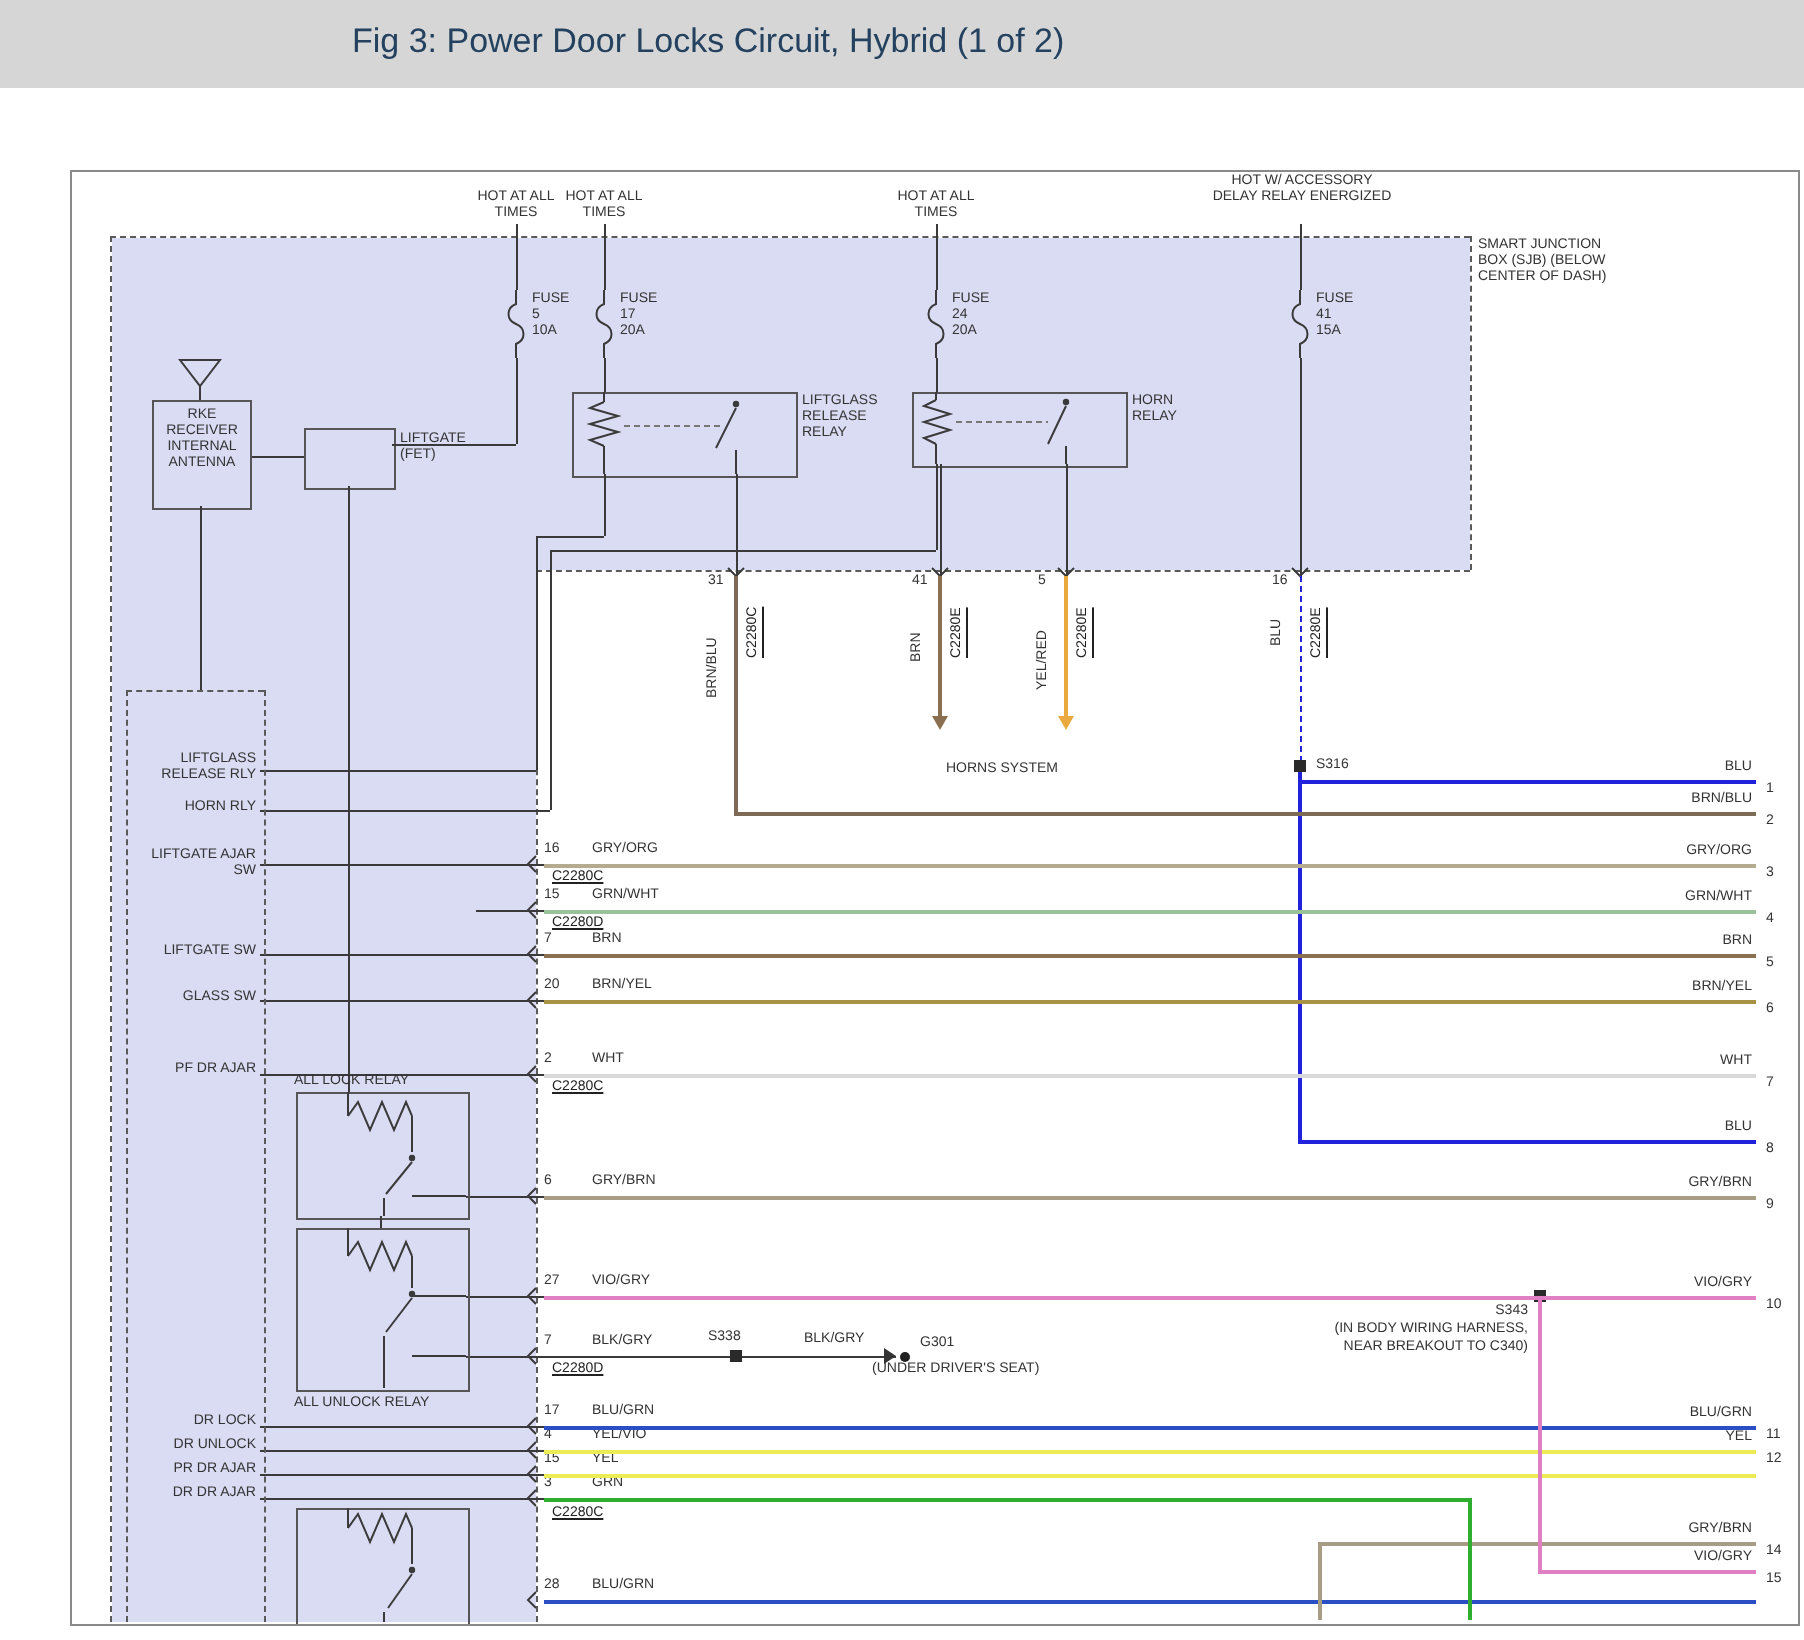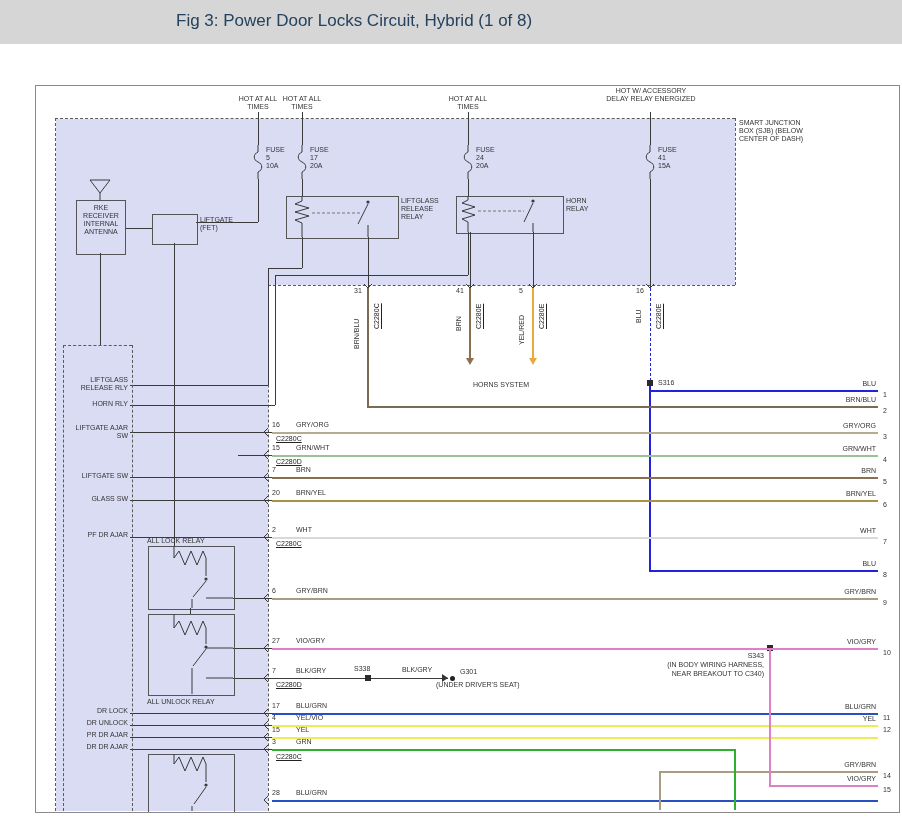--- a/index.html
+++ b/index.html
@@ -43,21 +43,21 @@
   .drop .dnum{position:absolute;left:-14px;top:2px;font-size:7px;color:#333;}
   .drop .dwire{position:absolute;left:-15px;top:12px;font-size:7px;color:#333;}
   .drop .dconn{position:absolute;left:5px;top:6px;font-size:7px;}
 </style>
 </head>
 <body>
 
 <div class="page">
 
   <div class="header">
-    <div class="title">Fig 3: Power Door Locks Circuit, Hybrid (1 of 8)</div>
+    <div class="title">Fig 3: Power Door Locks Circuit, Hybrid (1 of 2)</div>
   </div>
 
   <div class="diagram"></div>
 
   <div class="fill" style="left: 56px; top: 119px; width: 679px; height: 166px; background-color: rgb(218, 220, 244);"></div>
   <div class="fill" style="left: 56px; top: 285px; width: 212px; height: 526px; background-color: rgb(218, 220, 244);"></div>
 
   <div class="dh" style="left:55px;top:118px;width:680px;"></div>
   <div class="dv" style="left:55px;top:118px;height:693px;"></div>
   <div class="dv" style="left:735px;top:118px;height:167px;"></div>

